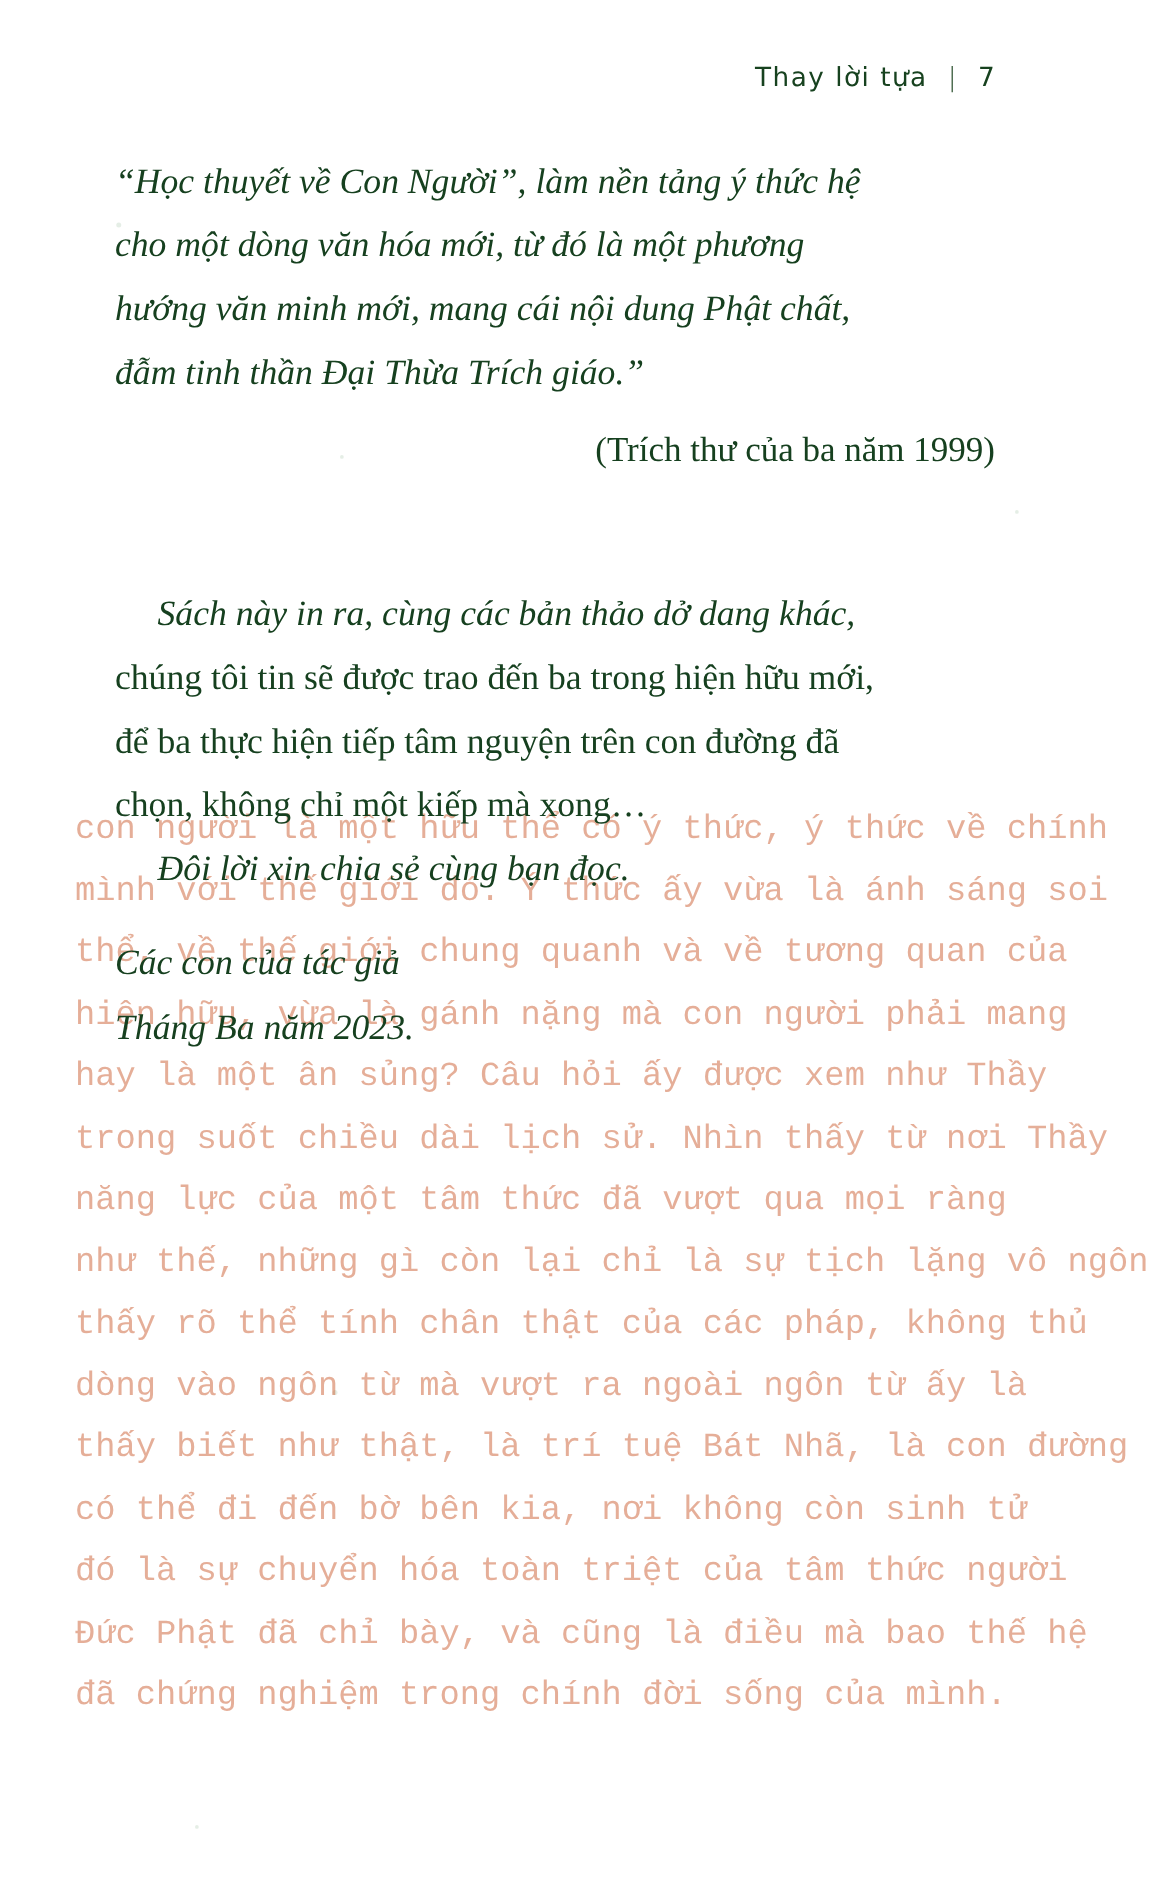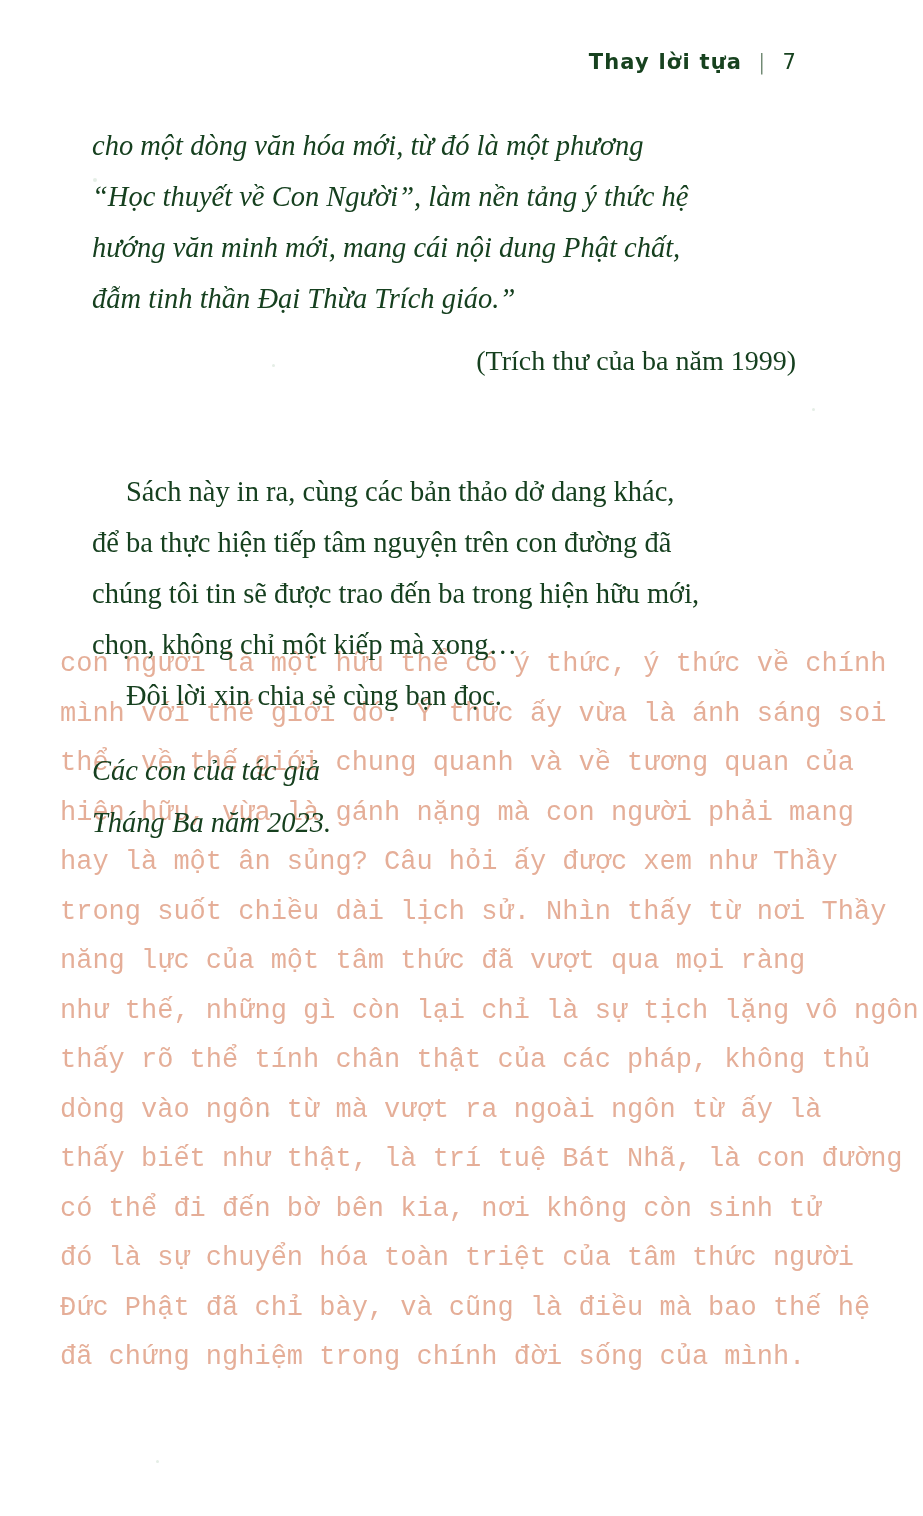--- a/index.html
+++ b/index.html
@@ -30,21 +30,21 @@
     right: 126px;
     display: flex;
     align-items: baseline;
     gap: 14px;
     color: #17421f;
     font-family: "DejaVu Sans", sans-serif;
     font-size: 21px;
     letter-spacing: 1.2px;
   }
   .running-head .rh-title {
-    font-weight: 700;
+    font-weight: 400;
     margin-left: 28px;
   }
   .running-head .rh-sep {
     font-weight: 300;
     color: #2c5130;
     padding: 0 2px;
   }
   .running-head .rh-page {
     font-weight: 400;
   }
@@ -85,20 +85,21 @@
     line-height: 51px;
     color: #16401f;
     margin: 0;
   }
   .para .p-line {
     display: block;
     white-space: nowrap;
   }
   .para .indent {
     padding-left: 34px;
+    font-style: italic;
   }
 
   .body-block {
     margin-top: 82px;
   }
   .second-para {
     margin-top: 0;
   }
 
   .signature {
@@ -173,32 +174,32 @@
 
   <div class="running-head">
     <span class="rh-title">Thay lời tựa</span>
     <span class="rh-sep">|</span>
     <span class="rh-page">7</span>
   </div>
 
   <div class="content">
 
     <div class="quote">
+      <span class="q-line">“Học thuyết về Con Người”, làm nền tảng ý thức hệ</span>
       <span class="q-line">cho một dòng văn hóa mới, từ đó là một phương</span>
-      <span class="q-line">“Học thuyết về Con Người”, làm nền tảng ý thức hệ</span>
       <span class="q-line">hướng văn minh mới, mang cái nội dung Phật chất,</span>
       <span class="q-line">đẫm tinh thần Đại Thừa Trích giáo.”</span>
     </div>
 
     <div class="attribution">(Trích thư của ba năm 1999)</div>
 
     <div class="para body-block">
       <span class="p-line indent">Sách này in ra, cùng các bản thảo dở dang khác,</span>
+      <span class="p-line">chúng tôi tin sẽ được trao đến ba trong hiện hữu mới,</span>
       <span class="p-line">để ba thực hiện tiếp tâm nguyện trên con đường đã</span>
-      <span class="p-line">chúng tôi tin sẽ được trao đến ba trong hiện hữu mới,</span>
       <span class="p-line">chọn, không chỉ một kiếp mà xong…</span>
     </div>
 
     <div class="para second-para">
       <span class="p-line indent">Đôi lời xin chia sẻ cùng bạn đọc.</span>
     </div>
 
     <div class="signature">
       <div>Các con của tác giả</div>
       <div>Tháng Ba năm 2023.</div>

